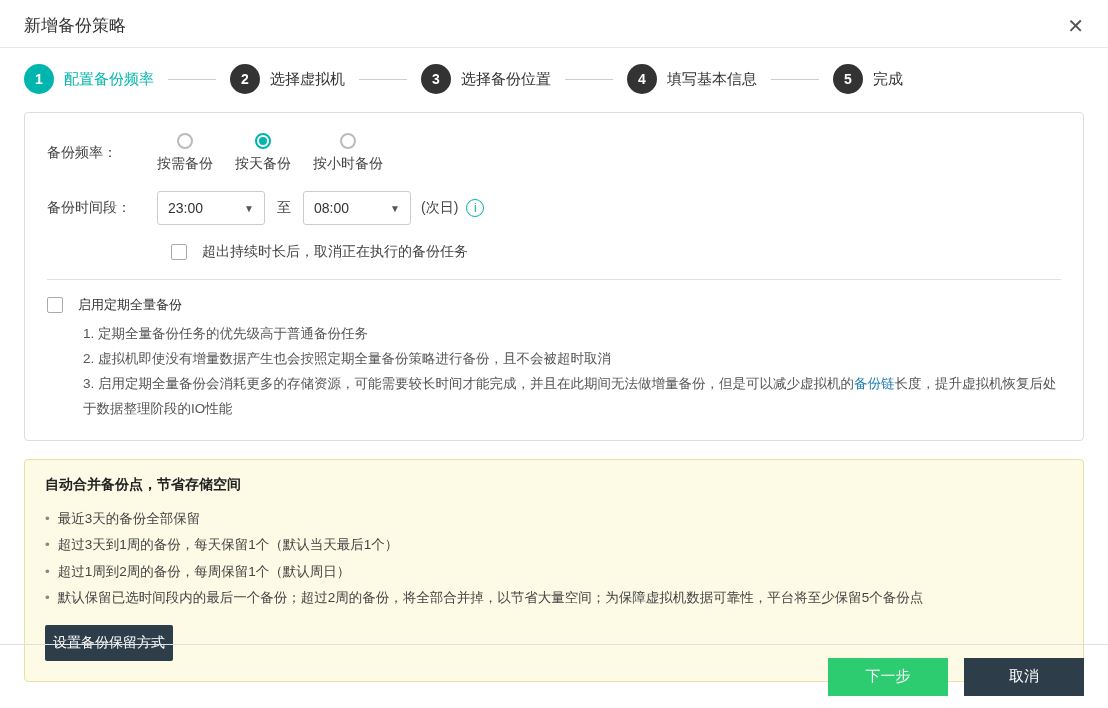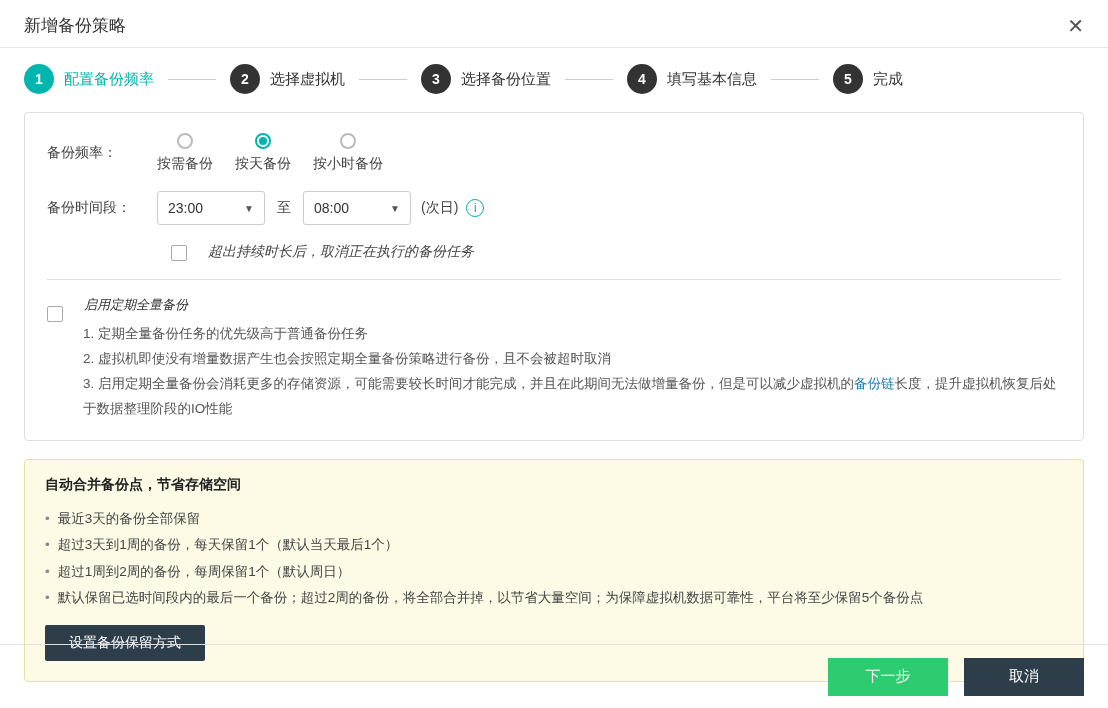--- a/index.html
+++ b/index.html
@@ -125,25 +125,24 @@
 .time-sep { margin: 0 12px; font-size: 14px; color: #444; }
 .next-day { margin-left: 10px; font-size: 14px; color: #444; }
 .info-icon {
   width: 18px; height: 18px; border-radius: 50%;
   border: 1.5px solid #00b5ad; color: #00b5ad;
   display: inline-flex; align-items: center; justify-content: center;
   font-size: 12px; margin-left: 8px;
 }
 .checkbox-row {
   display: flex;
-  align-items: flex-end;
-  gap: 21px;
+  align-items: flex-start;
+  gap: 15px;
   font-size: 14px;
   color: #444;
-  font-style: italic;
 }
 .checkbox-row.indent { margin-left: 124px; }
 .cb {
   width: 16px; height: 16px; border: 1px solid #aaa; border-radius: 2px;
   background: #fff; flex: 0 0 16px; margin-top: 1px;
 }
 .hr { height: 1px; background: #e0e0e0; margin: 18px 0 16px 0; }
 .sub-title { font-size: 13px; color: #333; margin-bottom: 8px; }
 .note-list {
   list-style: none;
@@ -173,21 +172,21 @@
 }
 .info-list li::before {
   content: "•";
   margin-right: 8px;
   color: #888;
 }
 .dark-btn {
   background: #2d3e4a;
   color: #fff;
   border: none;
-  padding: 9px 24px;
+  padding: 9px 8px;
   font-size: 14px;
   border-radius: 2px;
   margin-top: 14px;
   cursor: pointer;
 }
 .footer {
   position: absolute;
   bottom: 0;
   left: 0;
   right: 0;

